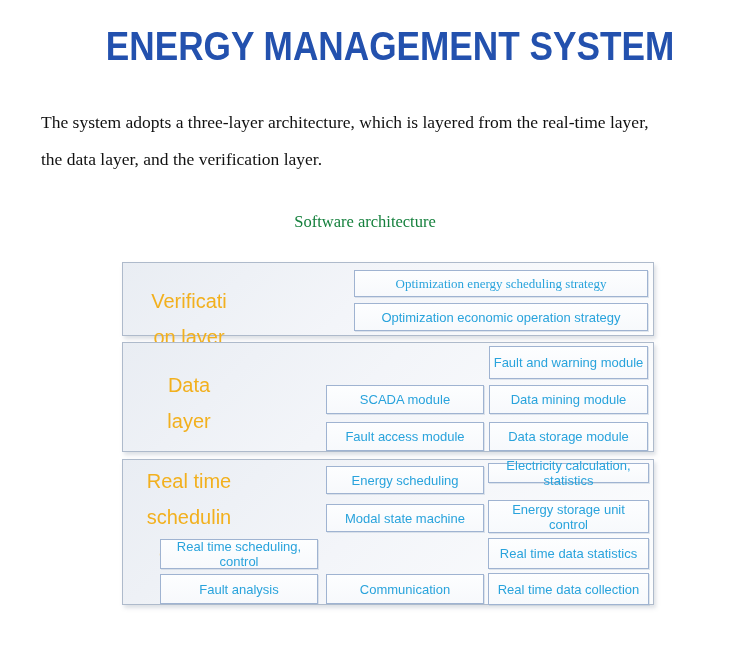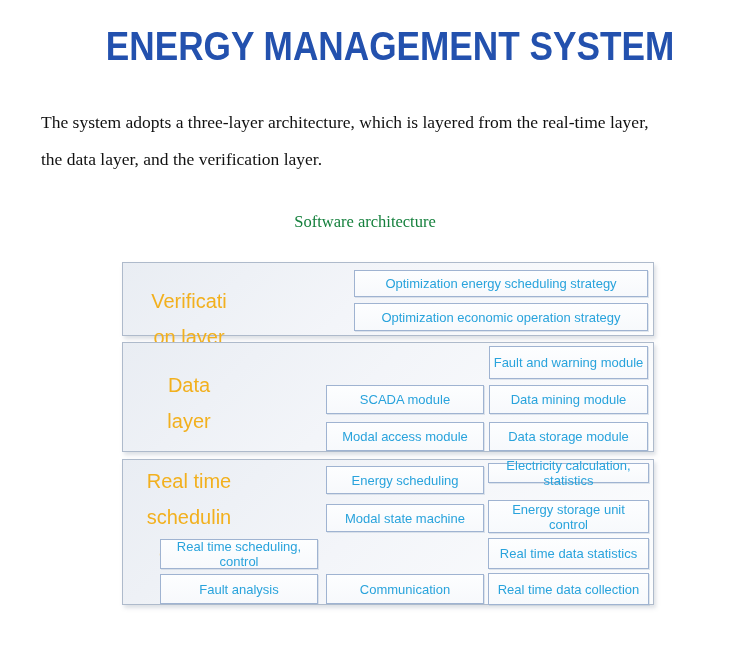--- a/index.html
+++ b/index.html
@@ -54,31 +54,31 @@
   <div class="title">ENERGY MANAGEMENT SYSTEM</div>
 
   <div class="intro-line" style="top:112px;">The system adopts a three-layer architecture, which is layered from the real-time layer,</div>
   <div class="intro-line" style="top:149px;">the data layer, and the verification layer.</div>
 
   <div class="fig-caption">Software architecture</div>
 
   <div class="layer" style="top:262px;height:74px;">
     <div class="layer-label" style="top:20px;">Verificati
 on layer</div>
-    <div class="mbox" style="left:231px;top:7px;width:294px;height:27px;">Optimization energy scheduling strategy</div>
+    <div class="mbox" style="left:231px;top:7px;width:294px;height:27px;font-family:Liberation Serif, serif;">Optimization energy scheduling strategy</div>
     <div class="mbox" style="left:231px;top:40px;width:294px;height:28px;">Optimization economic operation strategy</div>
   </div>
 
   <div class="layer" style="top:342px;height:110px;">
     <div class="layer-label" style="top:24px;">Data
 layer</div>
     <div class="mbox" style="left:366px;top:3px;width:159px;height:33px;">Fault and warning module</div>
     <div class="mbox" style="left:203px;top:42px;width:158px;height:29px;">SCADA module</div>
     <div class="mbox" style="left:366px;top:42px;width:159px;height:29px;">Data mining module</div>
-    <div class="mbox" style="left:203px;top:79px;width:158px;height:29px;">Modal access module</div>
+    <div class="mbox" style="left:203px;top:79px;width:158px;height:29px;">Fault access module</div>
     <div class="mbox" style="left:366px;top:79px;width:159px;height:29px;">Data storage module</div>
   </div>
 
   <div class="layer" style="top:459px;height:146px;">
     <div class="layer-label" style="top:3px;">Real time
 schedulin
 g layer</div>
     <div class="mbox" style="left:203px;top:6px;width:158px;height:28px;">Energy scheduling</div>
     <div class="mbox" style="left:365px;top:3px;width:161px;height:20px;">Electricity calculation, statistics</div>
     <div class="mbox" style="left:203px;top:44px;width:158px;height:28px;">Modal state machine</div>

